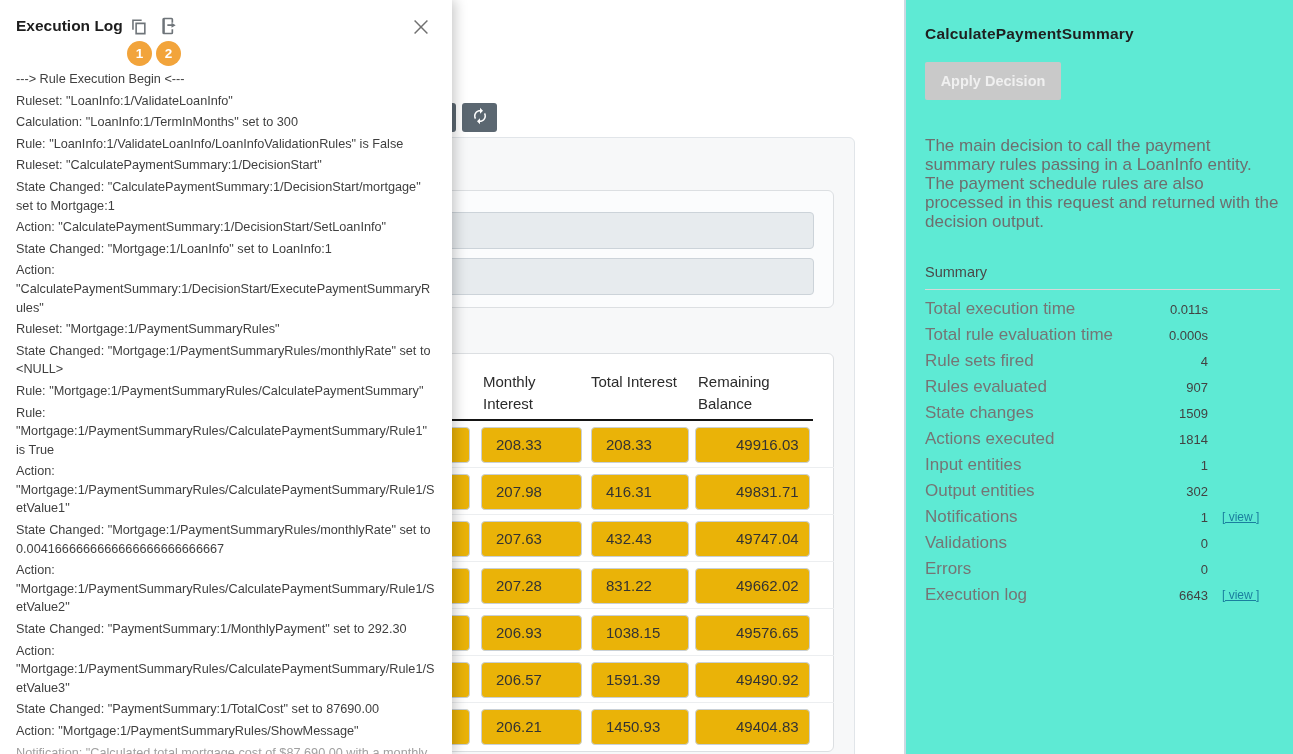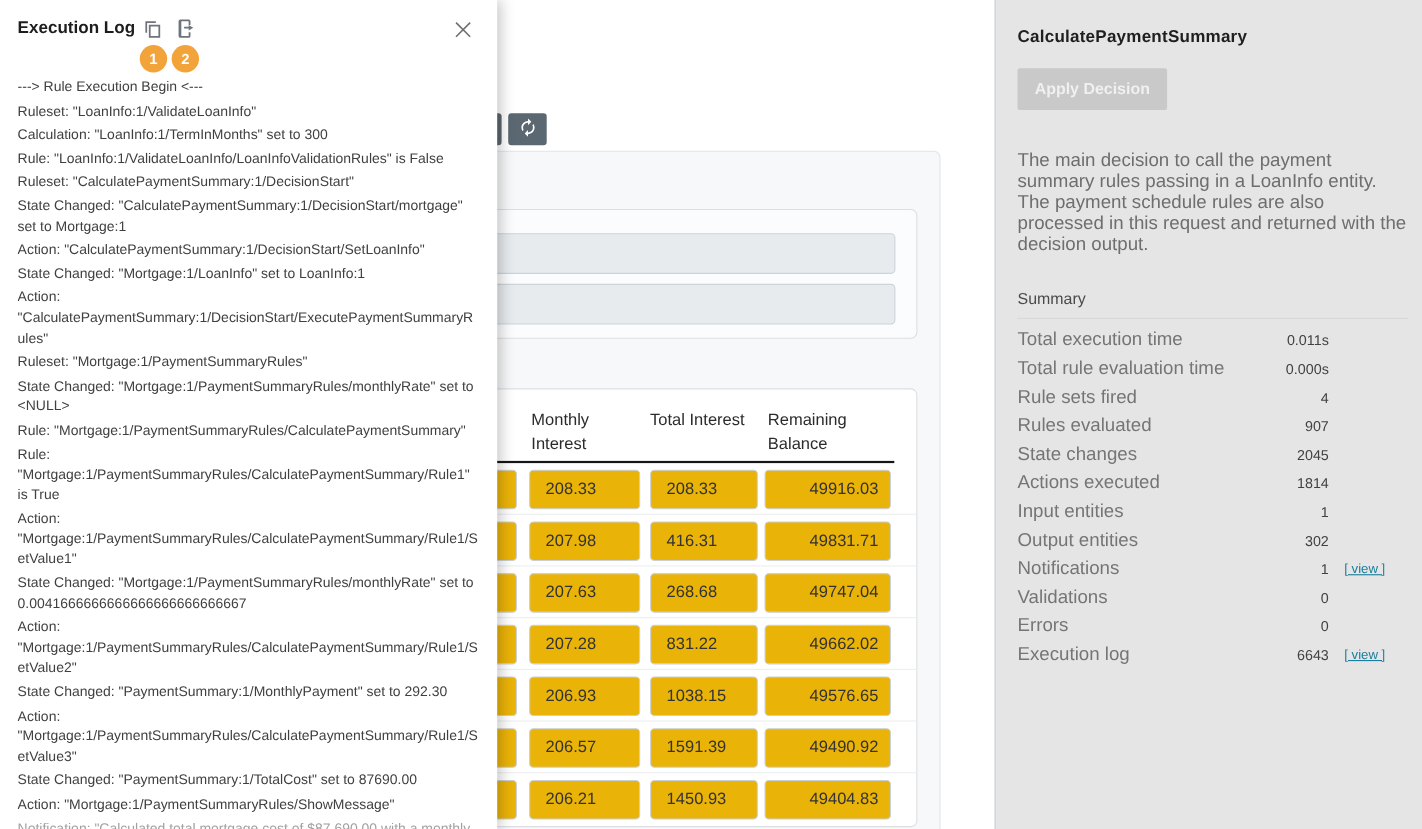--- a/index.html
+++ b/index.html
@@ -33,21 +33,21 @@
     border:1px solid #c9d0d6; border-radius:4px; font-size:15px; line-height:34px;
     color:#333; padding-left:14px; }
   .pfield.sliver { left:24px;  width:90px; }
   .pfield.c0     { left:125px; width:101px; }
   .pfield.c1     { left:235px; width:98px; }
   .pfield.c2     { left:339px; width:115px;padding-left:40px; }
 
   
   .v-divider { position:absolute; left:904px; top:0; width:2px; height:754px; background:#cdd9e2; }
   .right-panel { position:absolute; left:906px; top:0; width:387px; height:754px;
-    background:#e5e5e5; padding:25px 13px 0 19px; }
+    background:#5eead4; padding:25px 13px 0 19px; }
   .rp-title { font-size:15.5px; font-weight:bold; color:#1f1f1f; letter-spacing:.2px; }
   .apply-btn { margin-top:19px; width:136px; height:38px; background:#c9c9c9; border:none;
     border-radius:2px; color:#f0f0f0; font-weight:bold; font-size:14.5px;
     font-family:"Liberation Sans", sans-serif; cursor:default; }
   .rp-desc { margin-top:36px; font-size:17px; line-height:19px; color:#6e6e6e; }
   .sum-head { margin-top:33px; font-size:14.5px; color:#4a4a4a; padding-bottom:9px;
     border-bottom:1px solid #d8d8d8; }
   .srows { margin-top:6px; }
   .srow { display:grid; grid-template-columns:1fr 76px 72px; align-items:center; height:26px; }
   .slabel { font-size:17px; color:#757575; }
@@ -109,21 +109,21 @@
         </div>
         <div class="prow">
           <div class="pfield sliver"></div>
           <div class="pfield c0">207.98</div>
           <div class="pfield c1">416.31</div>
           <div class="pfield c2">49831.71</div>
         </div>
         <div class="prow">
           <div class="pfield sliver"></div>
           <div class="pfield c0">207.63</div>
-          <div class="pfield c1">268.68</div>
+          <div class="pfield c1">432.43</div>
           <div class="pfield c2">49747.04</div>
         </div>
         <div class="prow">
           <div class="pfield sliver"></div>
           <div class="pfield c0">207.28</div>
           <div class="pfield c1">831.22</div>
           <div class="pfield c2">49662.02</div>
         </div>
         <div class="prow">
           <div class="pfield sliver"></div>
@@ -169,21 +169,21 @@
           <div class="svalue">4</div>
           <div class="slink"></div>
         </div>
         <div class="srow">
           <div class="slabel">Rules evaluated</div>
           <div class="svalue">907</div>
           <div class="slink"></div>
         </div>
         <div class="srow">
           <div class="slabel">State changes</div>
-          <div class="svalue">2045</div>
+          <div class="svalue">1509</div>
           <div class="slink"></div>
         </div>
         <div class="srow">
           <div class="slabel">Actions executed</div>
           <div class="svalue">1814</div>
           <div class="slink"></div>
         </div>
         <div class="srow">
           <div class="slabel">Input entities</div>
           <div class="svalue">1</div>

